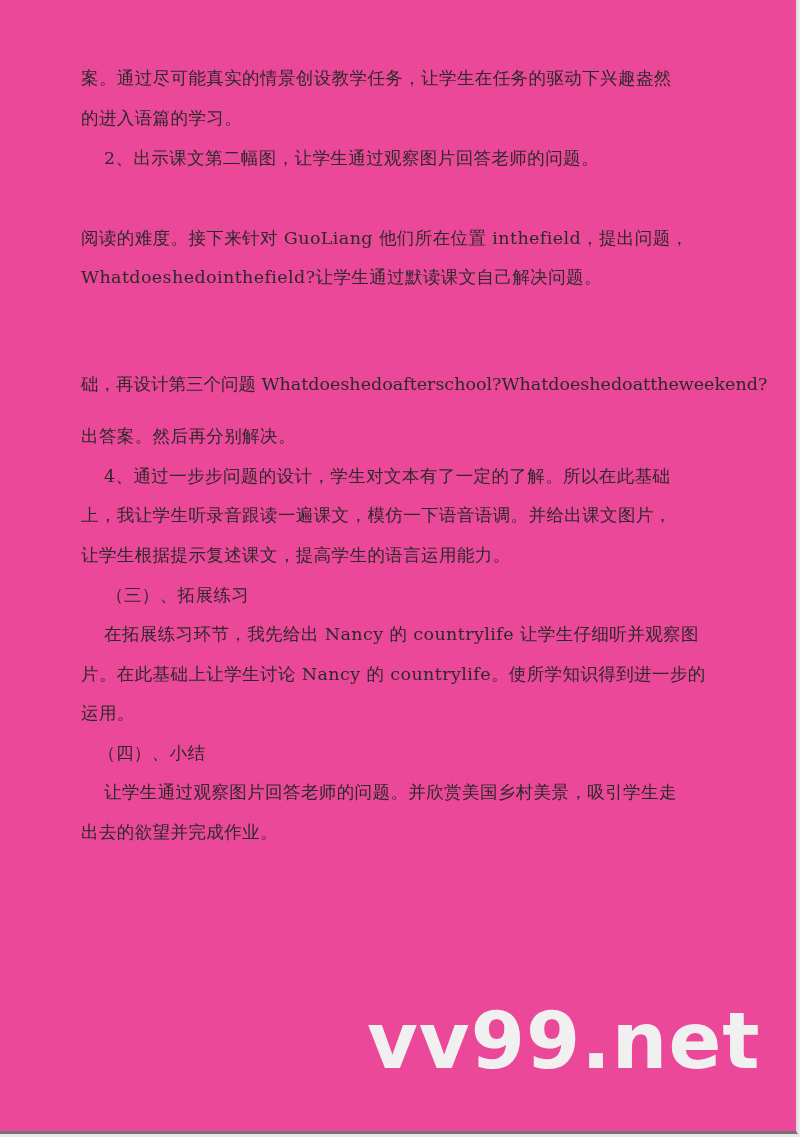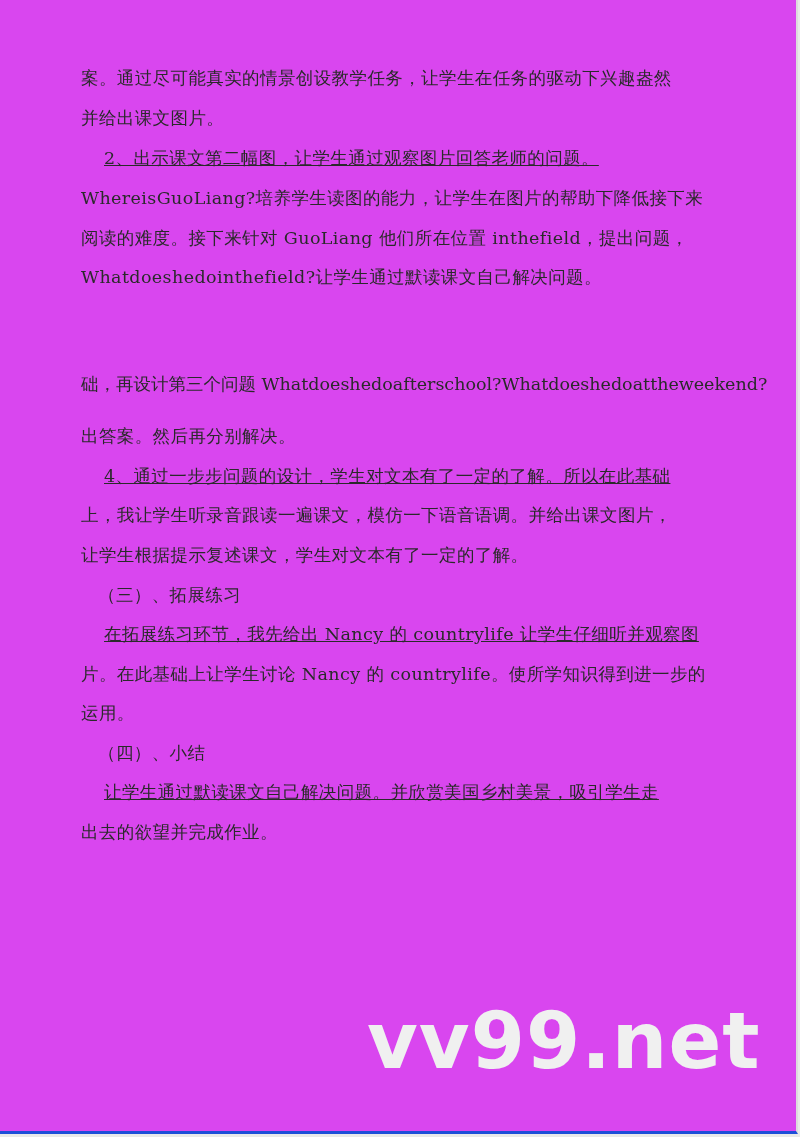--- a/index.html
+++ b/index.html
@@ -5,60 +5,59 @@
   html, body { margin: 0; padding: 0; }
   body {
     width: 800px; height: 1137px;
     background: #e9e9e9;
     position: relative; overflow: hidden;
     font-family: "DejaVu Serif", "Liberation Serif", serif;
   }
   .page {
     position: absolute; left: 0; top: 0;
     width: 796px; height: 1131px;
-    background: #d946ef;
+    background: #ec4899;
     border-right: 2px solid #dcdcdc;
-    border-bottom: 3px solid #1d4ed8;
+    border-bottom: 3px solid #737373;
   }
   .line {
     position: absolute;
     left: 81px;
     font-size: 17.5px;
     color: #2a2a2a;
     white-space: nowrap;
     letter-spacing: 0.4px;
   }
-  .indent { left: 104px; text-decoration: underline; }
+  .indent { left: 104px; }
   .watermark {
     position: absolute;
     left: 367px; top: 996px;
     font-family: "DejaVu Sans", "Liberation Sans", sans-serif;
     font-weight: bold;
     font-size: 78px;
     color: #f0f0f0;
     letter-spacing: 1px;
   }
 </style>
 </head>
 <body>
 
 <div class="page">
   <div class="line" style="top:66px">案。通过尽可能真实的情景创设教学任务，让学生在任务的驱动下兴趣盎然</div>
-  <div class="line" style="top:106px">并给出课文图片。</div>
+  <div class="line" style="top:106px">的进入语篇的学习。</div>
   <div class="line indent" style="top:146px">2、出示课文第二幅图，让学生通过观察图片回答老师的问题。</div>
-  <div class="line" style="top:186px">WhereisGuoLiang?培养学生读图的能力，让学生在图片的帮助下降低接下来</div>
   <div class="line" style="top:265px">Whatdoeshedointhefield?让学生通过默读课文自己解决问题。</div>
   <div class="line" style="top:226px">阅读的难度。接下来针对 GuoLiang 他们所在位置 inthefield，提出问题，</div>
   <div class="line" style="top:344px; letter-spacing:0;margin-top:28px;">础，再设计第三个问题 Whatdoeshedoafterschool?Whatdoeshedoattheweekend?</div>
   <div class="line" style="top:424px">出答案。然后再分别解决。</div>
   <div class="line indent" style="top:464px">4、通过一步步问题的设计，学生对文本有了一定的了解。所以在此基础</div>
   <div class="line" style="top:503px">上，我让学生听录音跟读一遍课文，模仿一下语音语调。并给出课文图片，</div>
-  <div class="line" style="top:543px">让学生根据提示复述课文，学生对文本有了一定的了解。</div>
-  <div class="line" style="top:583px; left:98px;">（三）、拓展练习</div>
+  <div class="line" style="top:543px">让学生根据提示复述课文，提高学生的语言运用能力。</div>
+  <div class="line" style="top:583px; left:106px;">（三）、拓展练习</div>
   <div class="line" style="top:662px">片。在此基础上让学生讨论 Nancy 的 countrylife。使所学知识得到进一步的</div>
   <div class="line indent" style="top:622px">在拓展练习环节，我先给出 Nancy 的 countrylife 让学生仔细听并观察图</div>
   <div class="line" style="top:701px">运用。</div>
   <div class="line" style="top:741px; left:98px;">（四）、小结</div>
-  <div class="line indent" style="top:780px">让学生通过默读课文自己解决问题。并欣赏美国乡村美景，吸引学生走</div>
+  <div class="line indent" style="top:780px">让学生通过观察图片回答老师的问题。并欣赏美国乡村美景，吸引学生走</div>
   <div class="line" style="top:820px">出去的欲望并完成作业。</div>
 
   <div class="watermark">vv99.net</div>
 </div>
 
 </body></html>

